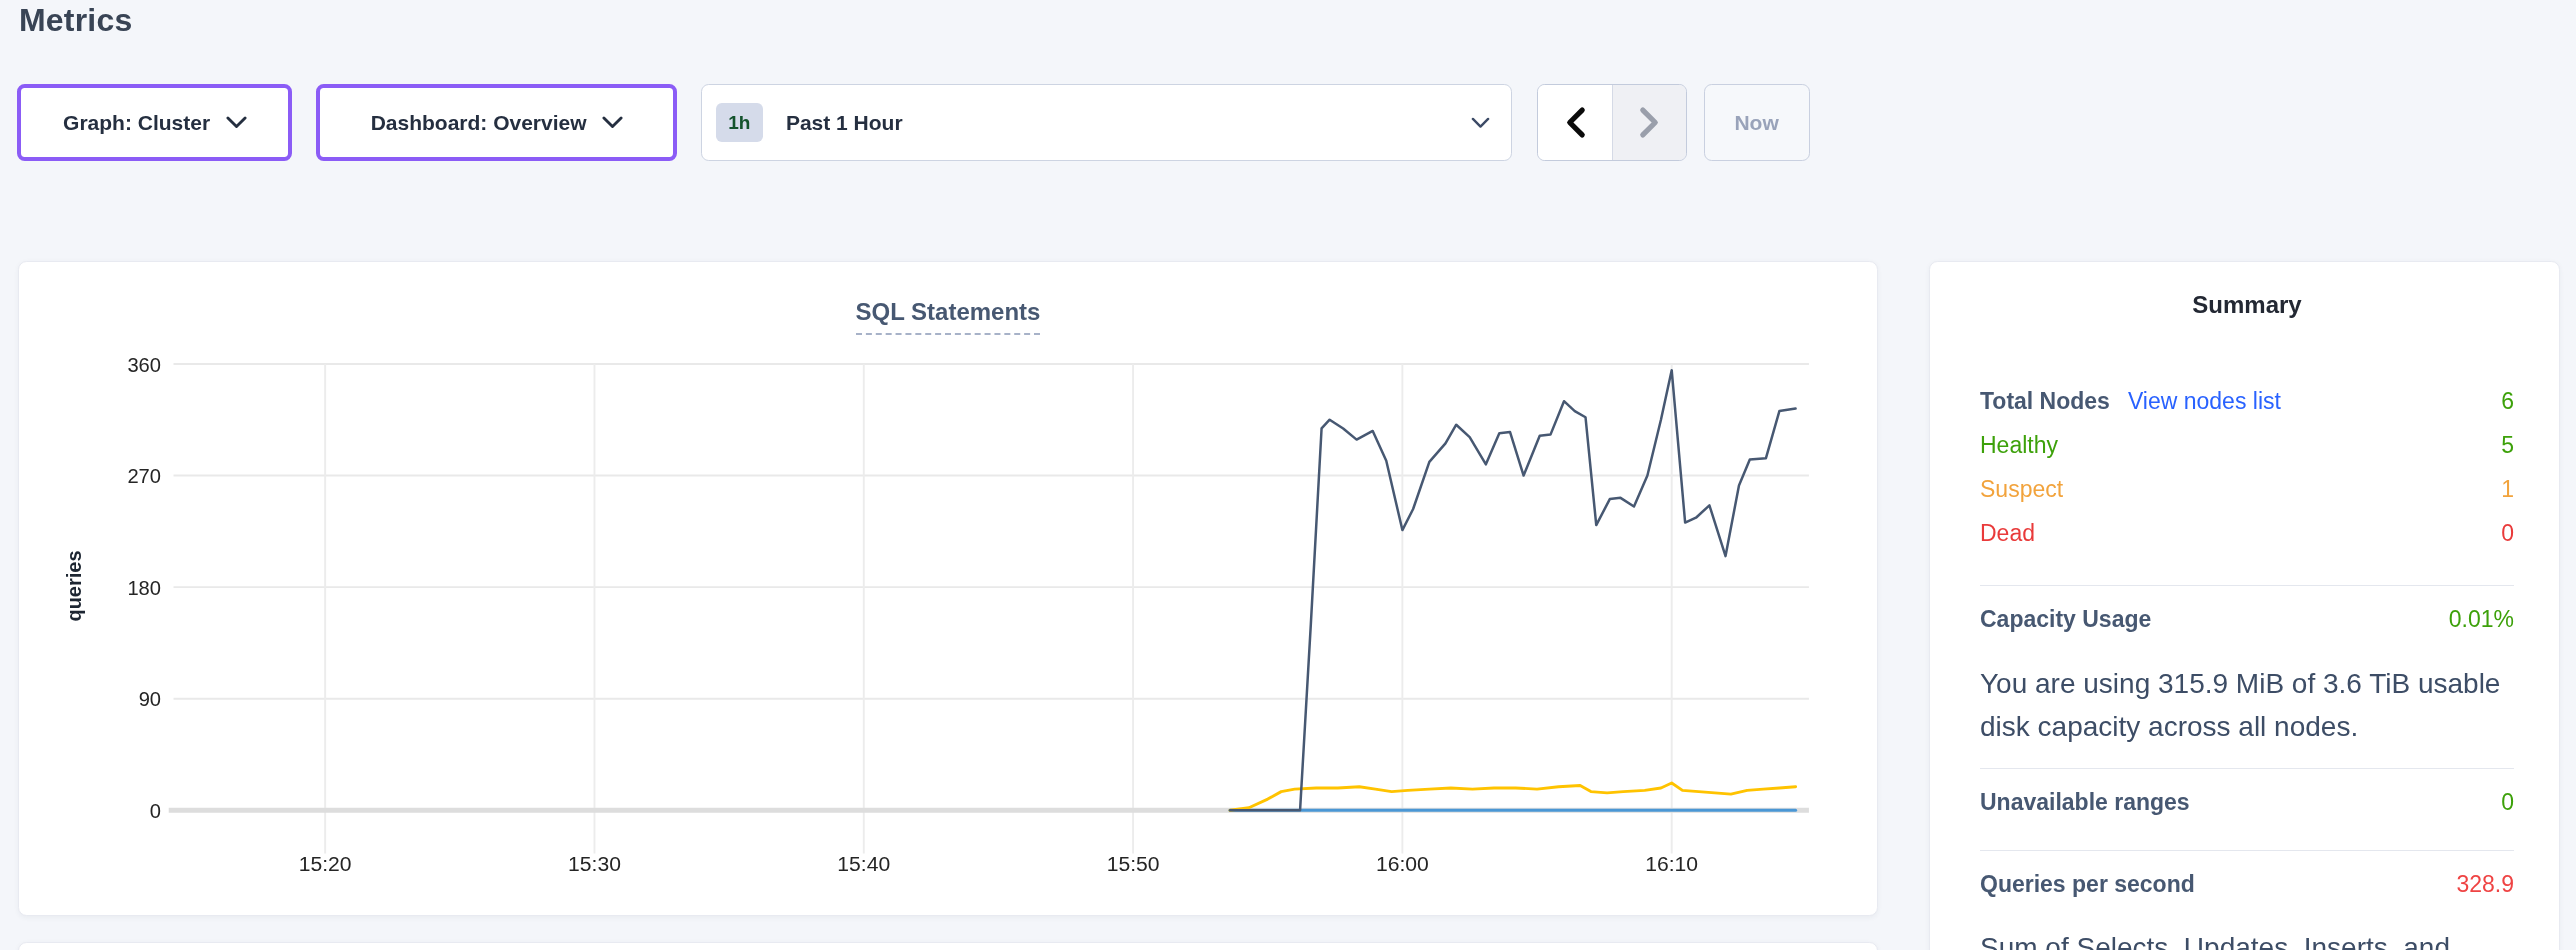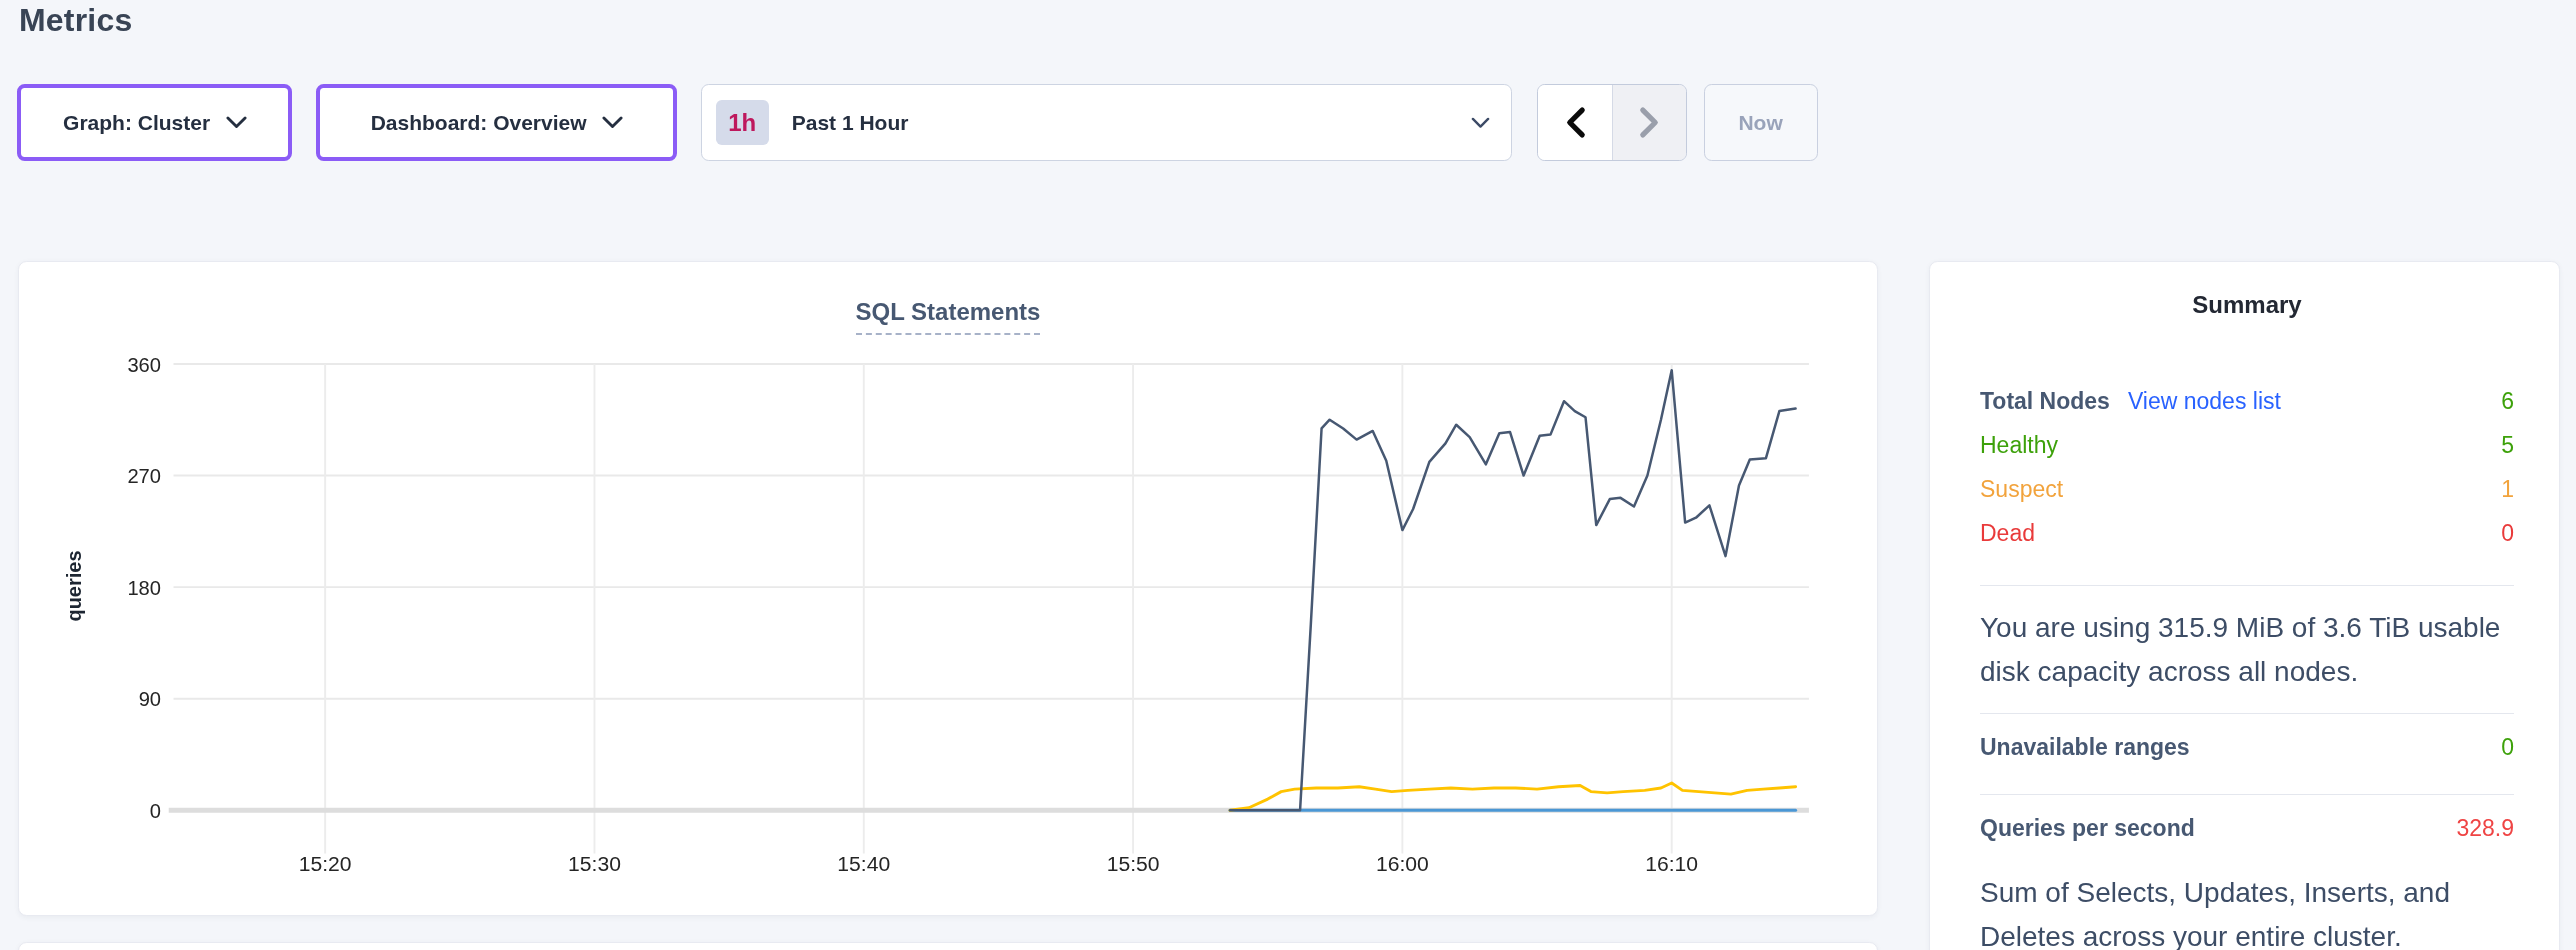--- a/index.html
+++ b/index.html
@@ -23,34 +23,34 @@
   }
   .dd-graph { width:275px; }
   .dd-dashboard { width:361px; margin-left:24px; }
   .time-selector {
     width:811px; margin-left:24px;
     background:#fff; border:1px solid #cdd4e2; border-radius:7.7px;
     display:flex; align-items:center; padding:0 21px 0 13.4px;
     font-family:inherit; font-size:21px; cursor:pointer;
   }
   .time-badge {
-    background:#d5dbea; color:#be185d; font-weight:bold; font-size:24px;
+    background:#d5dbea; color:#14532d; font-weight:bold; font-size:19px;
     border-radius:5.8px; padding:8.6px 12.5px; margin-right:23px;
   }
   .time-label { font-weight:600; color:#252f40; }
   .chev { margin-left:auto; }
   .arrow-group {
     margin-left:25px; display:flex; border:1px solid #c3cbdc; border-radius:7.7px; overflow:hidden;
   }
   .arrow-btn {
     width:74px; border:none; background:#fff; display:flex; align-items:center; justify-content:center; cursor:pointer;
   }
   .arrow-btn.disabled { background:#eff0f4; border-left:1px solid #d5dae6; cursor:default; }
   .now-btn {
-    margin-left:16.3px; width:114px;
+    margin-left:16.3px; width:106px;
     background:#f6f8fb; border:1px solid #c9d0e0; border-radius:7.7px;
     font-family:inherit; font-size:21px; font-weight:600; color:#99a3ba; cursor:default;
   }
   
   .card {
     position:absolute; background:#fff; border:1px solid #e8eaf1; border-radius:8.6px;
     box-shadow:0 1.9px 4.8px rgba(40,50,80,0.05);
   }
   .chart-card { left:18px; top:261px; width:1860px; height:655px; }
   .peek-card  { left:18px; top:942px; width:1860px; height:58px; border-radius:8.6px 8.6px 0 0; }
@@ -185,20 +185,24 @@
         <span class="val" style="color: rgb(242, 163, 60);">1</span>
       </div>
       <div class="srow">
         <span class="lbl-plain" style="color: rgb(233, 58, 58);">Dead</span>
         <span class="val" style="color: rgb(233, 58, 58);">0</span>
       </div>
     </div>
 
     <div class="divider div1"></div>
 
+    <div class="srow after-div">
+      <span class="lbl">Capacity Usage</span>
+      <span class="val" style="color: rgb(61, 161, 10);">0.01%</span>
+    </div>
     <p class="s-desc">You are using 315.9 MiB of 3.6 TiB usable disk capacity across all nodes.</p>
 
     <div class="divider div2"></div>
 
     <div class="srow after-div">
       <span class="lbl">Unavailable ranges</span>
       <span class="val" style="color: rgb(61, 161, 10);">0</span>
     </div>
 
     <div class="divider div3"></div>

